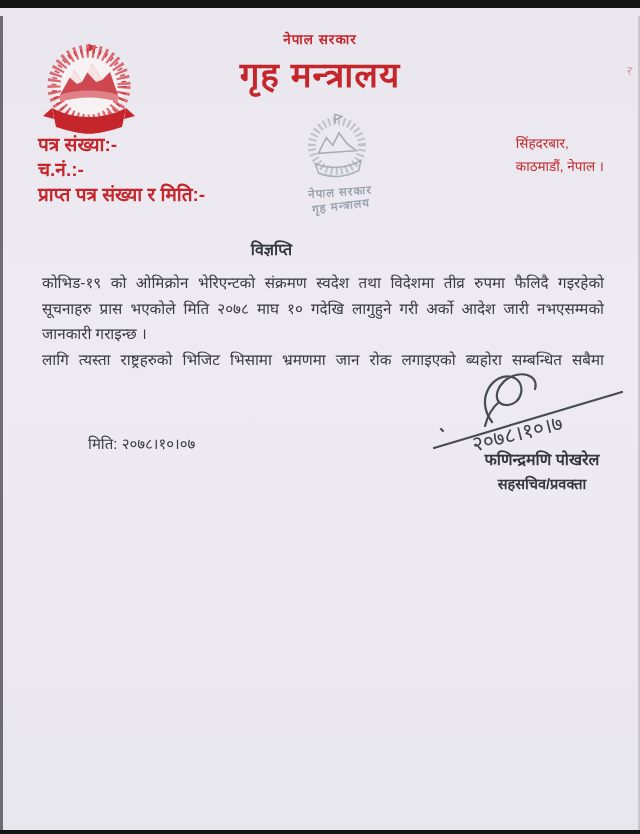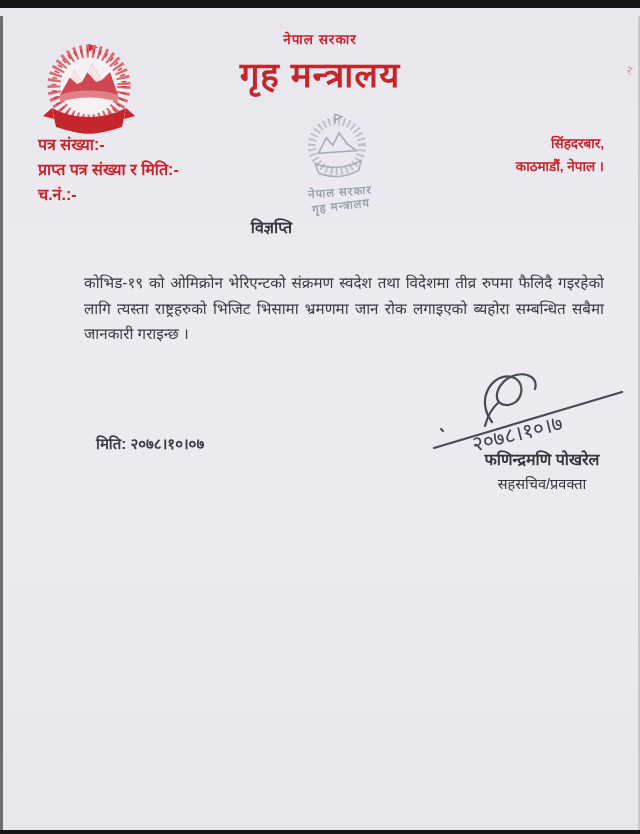--- a/index.html
+++ b/index.html
@@ -20,49 +20,49 @@
   .gov-name{
     position:absolute;top:22px;left:0;width:640px;text-align:center;
     color:#c5262c;font-size:13.5px;font-weight:700;letter-spacing:1px;
   }
   .ministry-name{
     position:absolute;top:42px;left:0;width:640px;text-align:center;
     color:#c5262c;font-size:35px;font-weight:700;letter-spacing:1px;
   }
   .emblem{position:absolute;left:34px;top:24px;width:110px;height:104px;}
 
-  .meta-fields{position:absolute;left:38px;top:124px;color:#c5262c;font-size:16px;font-weight:700;}
+  .meta-fields{position:absolute;left:38px;top:124px;color:#c5262c;font-size:19px;font-weight:700;}
   .meta-field{height:25px;line-height:25px;white-space:nowrap;}
 
   .address{
-    position:absolute;right:36px;top:124px;text-align:right;
-    color:#c5262c;font-size:13.5px;font-weight:700;line-height:23px;white-space:nowrap;
+    position:absolute;right:36px;top:124px;text-align:left;
+    color:#c5262c;font-size:13.5px;font-weight:400;line-height:23px;white-space:nowrap;
   }
 
   .stamp{
     position:absolute;left:272px;top:102px;width:132px;text-align:center;
     transform:rotate(-4deg);opacity:.85;
   }
   .stamp-line{color:#8d97a3;font-size:11.5px;font-weight:700;letter-spacing:1px;line-height:13px;}
   .stamp-line.l2{transform:rotate(-3deg);margin-top:1px;}
 
   .notice-title{
-    position:absolute;top:208px;left:0;width:543px;text-align:center;
+    position:absolute;top:230px;left:0;width:543px;text-align:center;
     color:#35383f;font-size:16px;font-weight:700;
   }
   .body-text{position:absolute;left:42px;top:262px;width:562px;color:#383b42;font-size:15.2px;font-weight:500;}
-  .body-line{height:25.6px;line-height:25.6px;text-align:justify;text-align-last:justify;white-space:nowrap;overflow:visible;margin-left:42px;}
+  .body-line{height:25.6px;line-height:25.6px;text-align:justify;text-align-last:justify;white-space:nowrap;overflow:visible;}
   .body-line.last{text-align-last:left;white-space:normal;}
 
-  .date-line{position:absolute;left:96px;top:425px;color:#3a3d44;font-size:15px;font-weight:700;}
+  .date-line{position:absolute;left:88px;top:425px;color:#3a3d44;font-size:15px;font-weight:400;}
 
   .sig-graphic{position:absolute;left:428px;top:354px;width:200px;height:92px;}
   .sig-block{position:absolute;left:448px;top:440px;width:188px;text-align:center;color:#33363c;}
   .sig-name{font-size:16px;font-weight:700;line-height:24px;}
-  .sig-designation{font-size:14.5px;font-weight:400;line-height:24px;}
+  .sig-designation{font-size:14.5px;font-weight:700;line-height:24px;}
 
   .margin-mark{position:absolute;right:8px;top:54px;color:#cc5a60;font-size:12px;opacity:.55;transform:rotate(8deg);}
 </style>
 </head>
 <body>
 
 <div class="screen">
   <div class="bar-top"></div>
 
   <div class="paper">
@@ -91,37 +91,38 @@
         <circle cx="50" cy="36" r="25" fill="none" stroke="#9aa3ae" stroke-width="8" stroke-dasharray="2 3" opacity=".65"></circle>
         <path d="M31 42 L40 27 L46 35 L53 23 L60 34 L69 42 Z" fill="none" stroke="#8d97a3" stroke-width="1.6" opacity=".85"></path>
         <path d="M27 52 C40 59 60 59 73 52 L70 62 C55 68 45 68 30 62 Z" fill="none" stroke="#8d97a3" stroke-width="1.6" opacity=".8"></path>
       </svg>
       <div class="stamp-line">नेपाल सरकार</div>
       <div class="stamp-line l2">गृह मन्त्रालय</div>
     </div>
 
     <div class="meta-fields">
       <div class="meta-field">पत्र संख्या:-</div>
+      <div class="meta-field">च.नं.:-</div>
       <div class="meta-field">प्राप्त पत्र संख्या र मिति:-</div>
-      <div class="meta-field">च.नं.:-</div>
     </div>
 
     <div class="address">
       <div>सिंहदरबार,</div>
       <div>काठमाडौं, नेपाल ।</div>
     </div>
 
     <div class="margin-mark">र</div>
 
     <div class="notice-title">विज्ञप्ति</div>
 
     <div class="body-text">
       <div class="body-line">कोभिड-१९ को ओमिक्रोन भेरिएन्टको संक्रमण स्वदेश तथा विदेशमा तीव्र रुपमा फैलिदै गइरहेको</div>
+      <div class="body-line">सूचनाहरु प्रास भएकोले मिति २०७८ माघ १० गदेखि लागुहुने गरी अर्को आदेश जारी नभएसम्मको</div>
+      <div class="body-line last">जानकारी गराइन्छ ।</div>
       <div class="body-line">लागि त्यस्ता राष्ट्रहरुको भिजिट भिसामा भ्रमणमा जान रोक लगाइएको ब्यहोरा सम्बन्धित सबैमा</div>
-      <div class="body-line last">जानकारी गराइन्छ ।</div>
     </div>
 
     <div class="date-line">मिति: २०७८।१०।०७</div>
 
     <svg class="sig-graphic" viewBox="0 0 200 92">
       <g fill="none" stroke="#474b52" stroke-width="2.2" stroke-linecap="round">
         <path d="M64 60 C46 36 66 10 84 15 C100 20 94 44 78 43 C62 42 68 18 88 13 C101 10 110 17 107 27"></path>
         <path d="M57 64 C60 52 65 45 71 40"></path>
         <path d="M6 86 L194 30"></path>
         <path d="M13 67 l2 2"></path>

